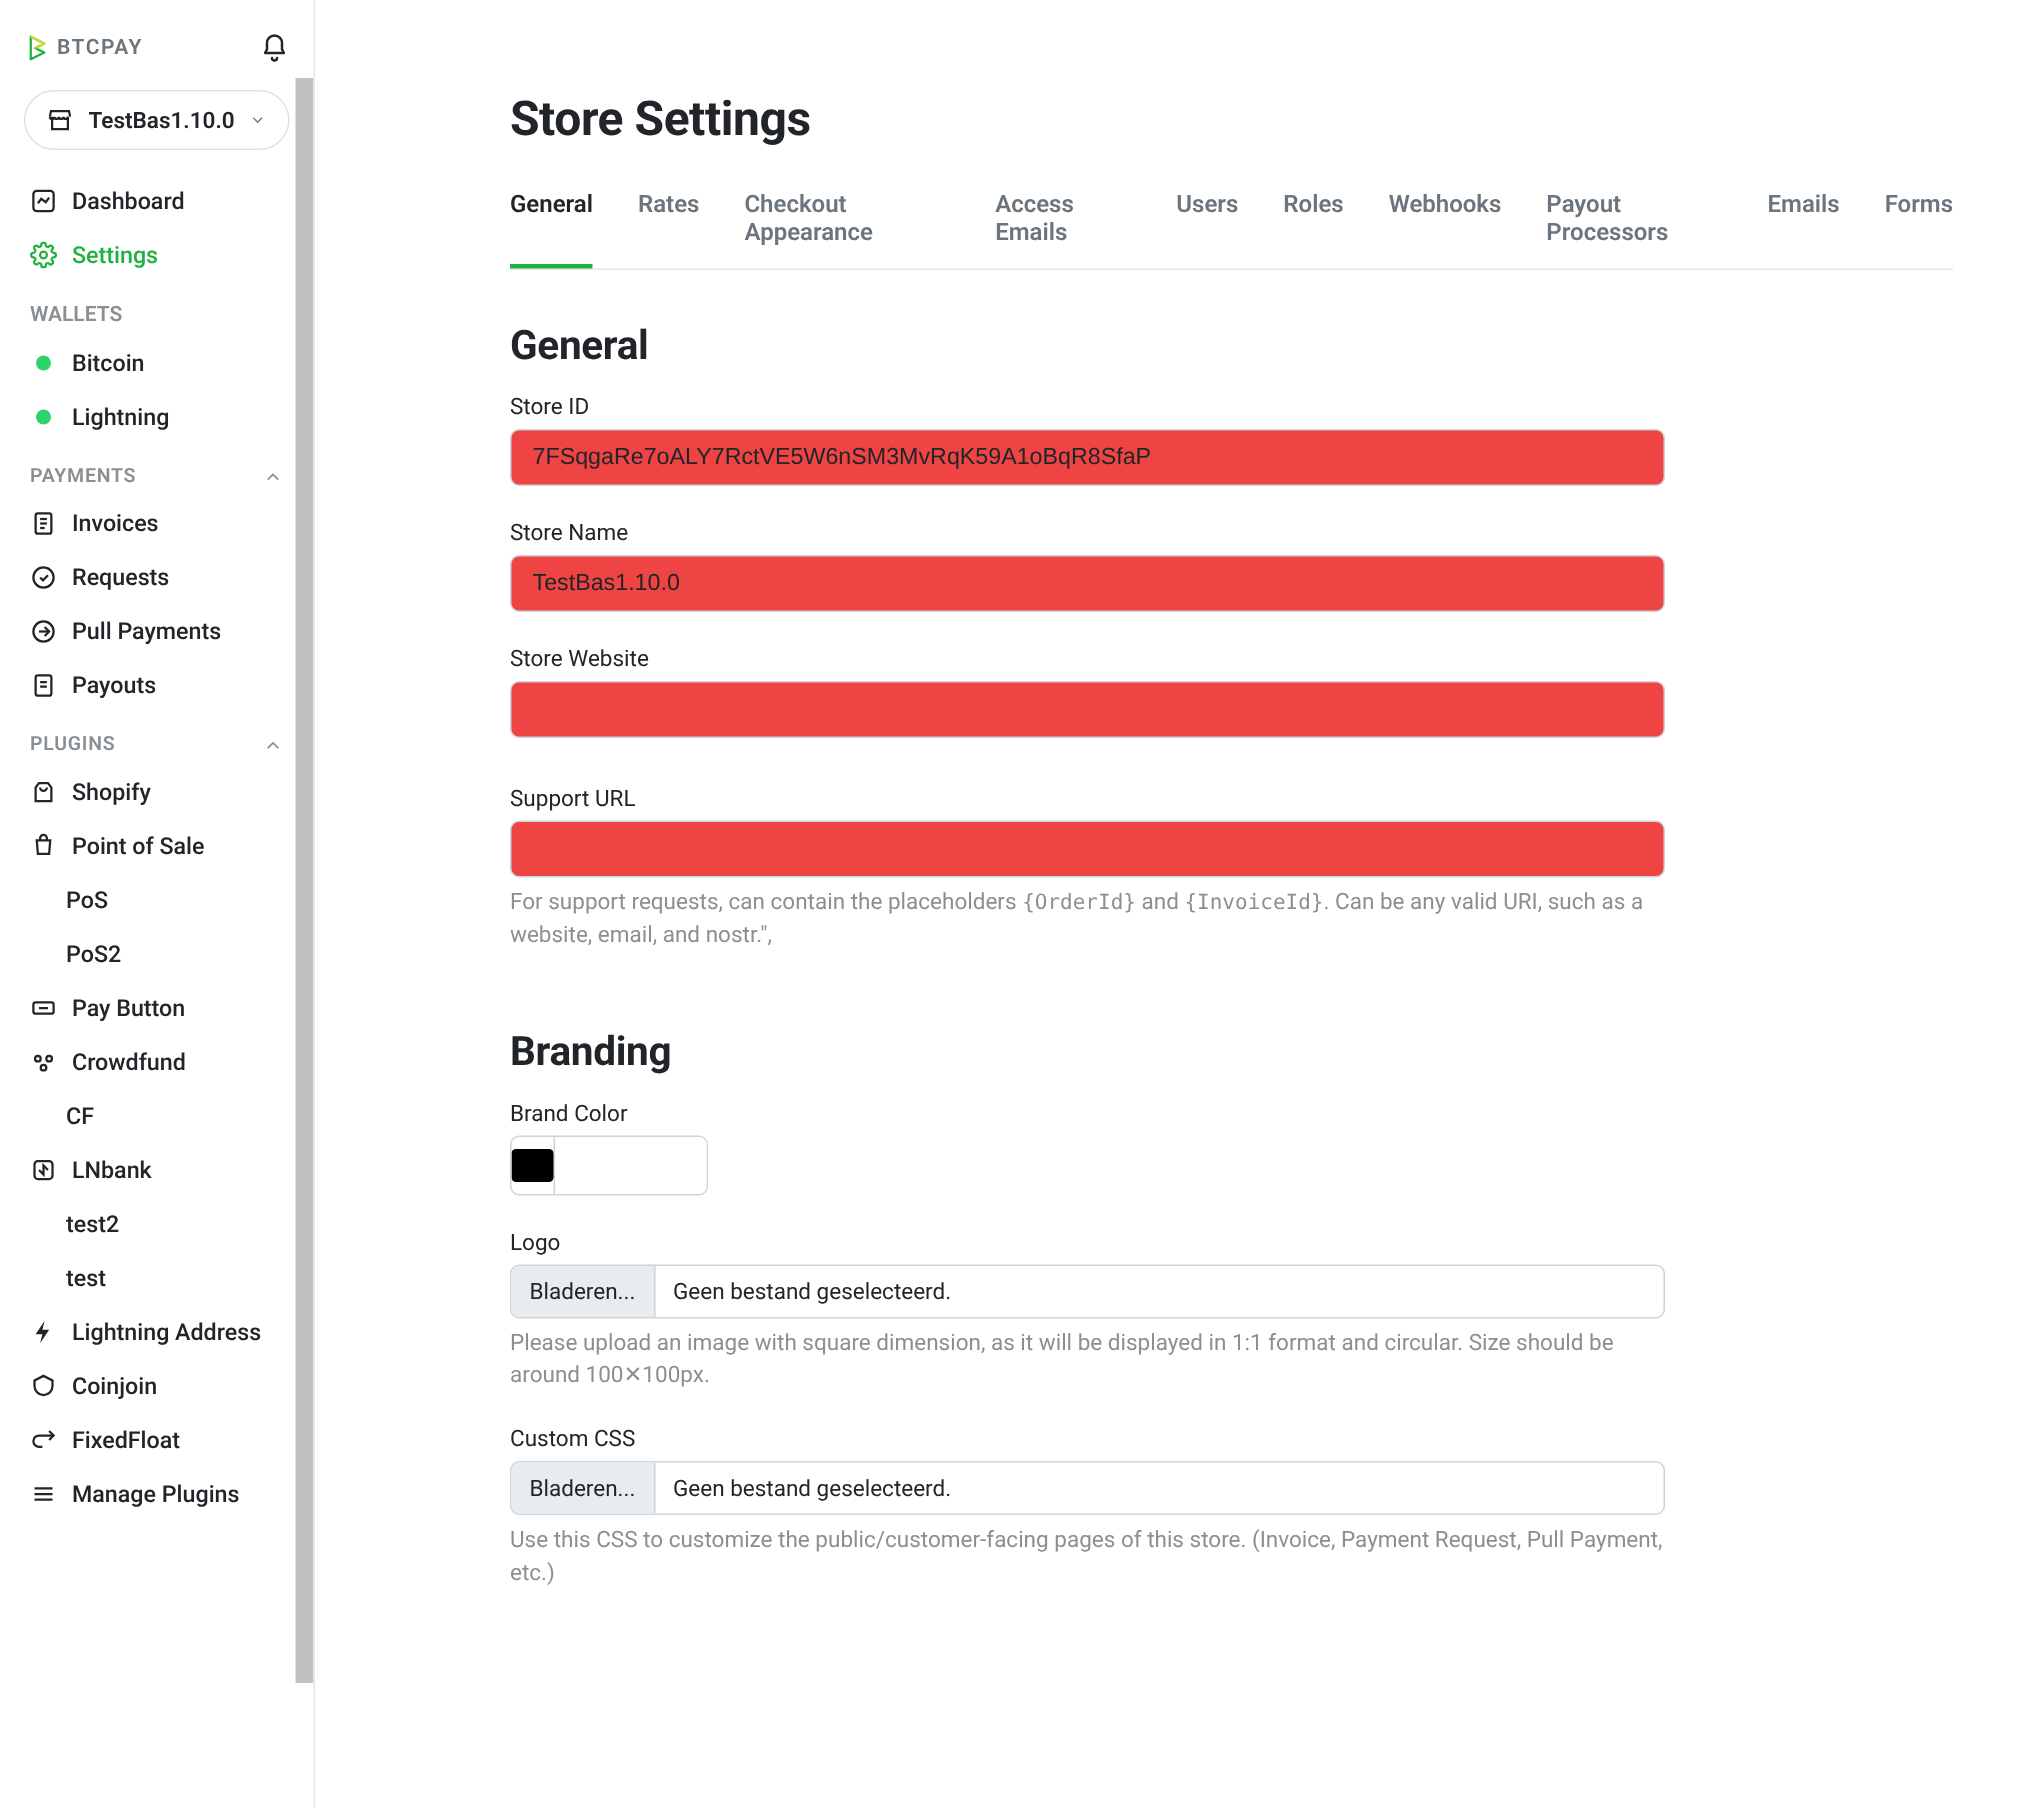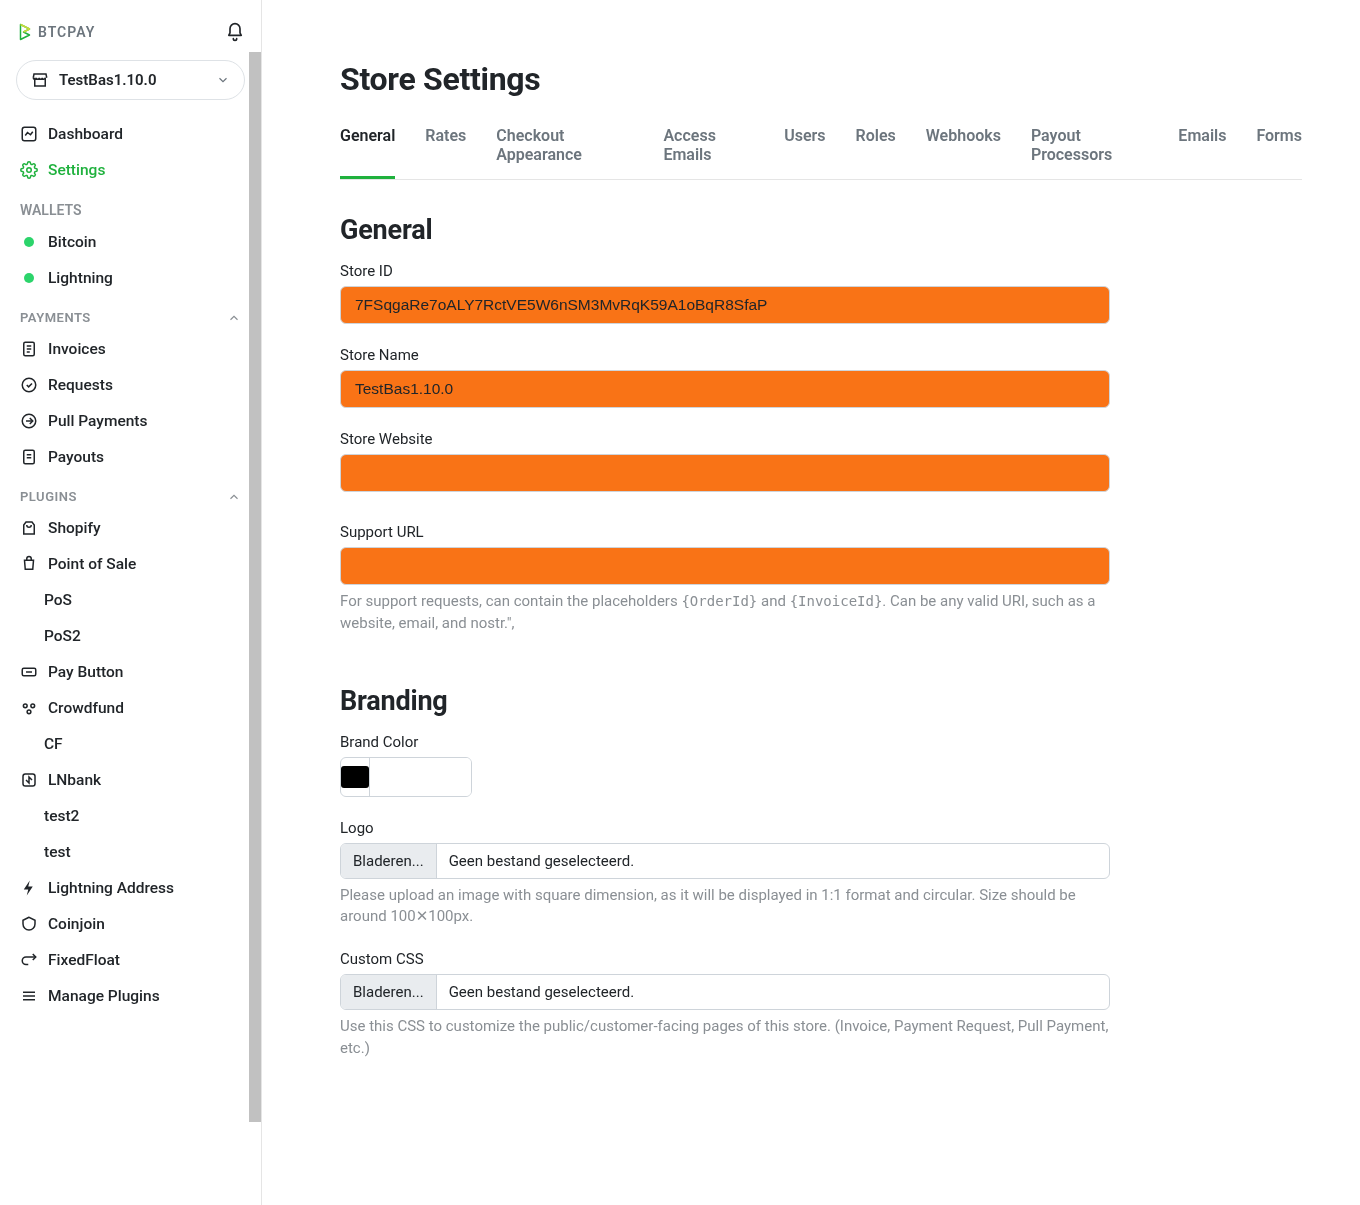--- a/index.html
+++ b/index.html
@@ -1,19 +1,19 @@
 <!DOCTYPE html>
 <html><head>
 <meta charset="utf-8">
 <style>
 * { margin:0; padding:0; box-sizing:border-box; }
 body { font-family:-apple-system,BlinkMacSystemFont,"Segoe UI",Roboto,"Helvetica Neue",Arial,sans-serif; color:#212529; font-size:15.5px; background:#fff; width:1360px; height:1205px; overflow:hidden; }
 
 
-.sidebar { position:fixed; left:0; top:0; width:262px; height:100%; background:#fff; border-right:1px solid #e5e5e5; display:flex; flex-direction:column; }
+.sidebar { position:fixed; left:0; top:0; width:210px; height:100%; background:#fff; border-right:1px solid #e5e5e5; display:flex; flex-direction:column; }
 .sidebar-scroller { position:relative; flex:1; overflow:hidden; }
 .sidebar-inner { padding:0 16px 20px 16px; }
 .scrollbar { position:absolute; right:0; top:0; bottom:0; width:12px; background:#c1c1c1; }
 .topbar { padding:22px 16px 10px 16px; display:flex; align-items:center; justify-content:space-between; }
 .logo { display:flex; align-items:center; gap:4px; }
 .logo-text { font-weight:600; font-size:14px; letter-spacing:1px; color:#6c757d; }
 .bell { color:#212529; }
 
 
 .store-selector { margin:8px 0 16px 0; border:1px solid #dee2e6; border-radius:999px; padding:10px 14px; display:flex; align-items:center; gap:10px; cursor:pointer; font-weight:600; font-size:15px; }
@@ -34,21 +34,21 @@
 h1.page-title { font-size:32px; font-weight:700; margin-bottom:28px; letter-spacing:-0.3px; }
 
 
 .tabs { display:flex; gap:30px; border-bottom:1px solid #e5e5e5; }
 .tab { padding:0 0 12px 0; font-size:16px; font-weight:600; color:#6c757d; cursor:pointer; border-bottom:3px solid transparent; }
 .tab.active { color:#212529; border-bottom-color:#1fb13d; }
 
 
 h2.section { font-size:27px; font-weight:700; margin-top:34px; margin-bottom:16px; letter-spacing:-0.2px; }
 .form-label { font-size:15px; color:#212529; display:block; margin-bottom:6px; margin-top:10px; }
-.form-control { width:100%; max-width:770px; border:1px solid #ced4da; border-radius:6px; padding:9px 14px; font-size:15.5px; background:#f97316; color:#212529; }
+.form-control { width:100%; max-width:770px; border:1px solid #ced4da; border-radius:6px; padding:9px 14px; font-size:15.5px; background:#ef4444; color:#212529; }
 .form-control-color { display:flex; width:132px; border:1px solid #ced4da; border-radius:6px; overflow:hidden; }
 .color-swatch { width:46px; height:38px; display:flex; align-items:center; justify-content:center; border-right:1px solid #ced4da; }
 .color-swatch .sw { width:28px; height:22px; border-radius:3px; }
 .color-text { flex:1; border:none; padding:0 10px; font-size:15px; outline:none; }
 .help-text { color:#8a8f94; font-size:15px; margin-top:6px; max-width:770px; line-height:1.45; }
 code { font-family:ui-monospace,SFMono-Regular,Menlo,Consolas,monospace; font-size:14px; }
 
 
 .file-input { display:flex; width:100%; max-width:770px; border:1px solid #ced4da; border-radius:6px; background:#fff; overflow:hidden; }
 .file-btn { background:#e9ecef; padding:8px 12px; font-size:15px; cursor:pointer; border-right:1px solid #ced4da; }

